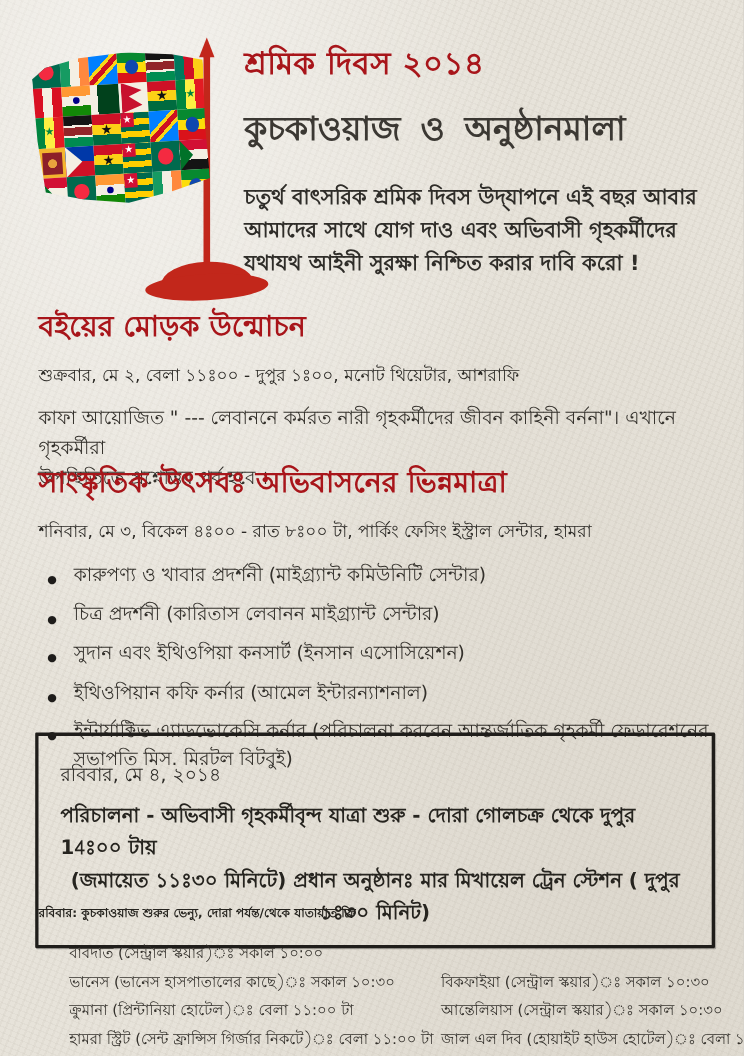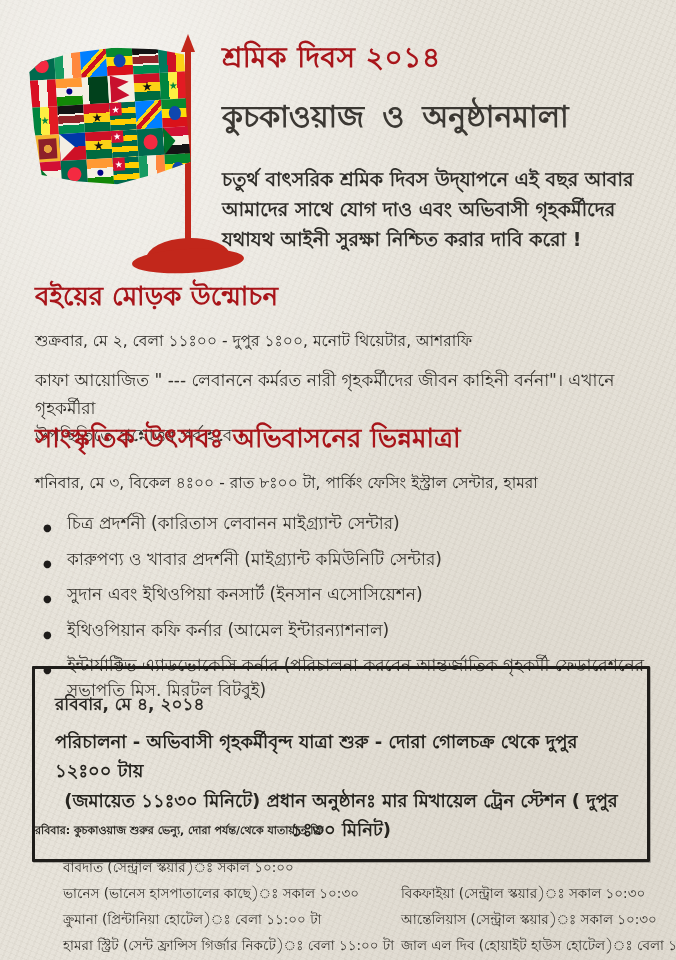--- a/index.html
+++ b/index.html
@@ -80,21 +80,21 @@
   .bullets{margin:14px 0 0 6px;padding:0;list-style:none;}
   .bullets li{position:relative;padding-left:26px;margin-bottom:10.5px;font-size:17px;line-height:25px;color:#33302b;}
   .bullets li::before{content:"●";position:absolute;left:2px;top:4px;font-size:10px;color:#1e1c1a;}
   .highlight-box{
     position:absolute;left:32px;top:666px;width:572px;
     border:3px solid #1f1d1a;border-radius:1px;
     padding:13px 20px 15px 20px;
     box-shadow:1px 1px 0 rgba(0,0,0,.25);
   }
   .box-heading{font-size:24px;font-weight:700;}
-  .box-date{margin-top:9px;font-size:17px;font-weight:700;color:#2b2925;}
+  .box-date{margin-top:9px;font-size:17px;font-weight:400;color:#2b2925;}
   .box-line{margin-top:8px;font-size:18px;line-height:29px;font-weight:700;color:#26241f;}
   .box-line2{margin-top:1px;font-size:18px;line-height:29px;font-weight:700;color:#26241f;text-align:center;}
   .footer{position:absolute;left:35px;top:822px;width:630px;}
   .footer-heading{font-size:11px;font-weight:700;color:#26241f;}
   .footer-cols{display:flex;margin-top:13px;}
   .fcol{font-size:13.5px;color:#33302b;}
   .fcol-left{width:338px;}
   .fcol-right{width:292px;padding-top:26px;}
   .fcol div{line-height:26px;white-space:nowrap;padding-left:28px;}
 </style>
@@ -160,31 +160,31 @@
     <div class="sec-body">
       <div>কাফা আয়োজিত " --- লেবাননে কর্মরত নারী  গৃহকর্মীদের জীবন কাহিনী বর্ননা"।  এখানে গৃহকর্মীরা</div>
       <div>উপস্থিতিতে প্রশ্নোত্তর পর্ব হবে  ।</div>
     </div>
   </div>
 
   <div class="section" style="top:418px">
     <div class="sec-heading red">সাংস্কৃতিক উৎসবঃ অভিবাসনের ভিন্নমাত্রা</div>
     <div class="sec-sub">শনিবার, মে ৩, বিকেল ৪ঃ০০ -  রাত ৮ঃ০০ টা, পার্কিং ফেসিং ইস্ট্রাল সেন্টার, হামরা</div>
     <ul class="bullets">
+      <li>কারুপণ্য  ও  খাবার প্রদর্শনী (মাইগ্র্যান্ট কমিউনিটি সেন্টার)</li>
       <li>চিত্র প্রদর্শনী (কারিতাস লেবানন মাইগ্র্যান্ট সেন্টার)</li>
-      <li>কারুপণ্য  ও  খাবার প্রদর্শনী (মাইগ্র্যান্ট কমিউনিটি সেন্টার)</li>
       <li>সুদান এবং ইথিওপিয়া কনসার্ট (ইনসান এসোসিয়েশন)</li>
       <li>ইথিওপিয়ান কফি কর্নার (আমেল ইন্টারন্যাশনাল)</li>
       <li>ইন্টার্যাক্টিভ এ্যাডভোকেসি কর্নার (পরিচালনা  করবেন আন্তর্জাতিক গৃহকর্মী ফেডারেশনের সভাপতি মিস. মিরটল বিটবুই)</li>
     </ul>
   </div>
 
   <div class="highlight-box">
     <div class="box-date">রবিবার, মে ৪, ২০১৪</div>
-    <div class="box-line">পরিচালনা - অভিবাসী গৃহকর্মীবৃন্দ  যাত্রা শুরু - দোরা গোলচক্র থেকে দুপুর ১২ঃ০০ টায়</div>
+    <div class="box-line">পরিচালনা - অভিবাসী গৃহকর্মীবৃন্দ  যাত্রা শুরু - দোরা গোলচক্র থেকে দুপুর 14ঃ০০ টায়</div>
     <div class="box-line2">(জমায়েত ১১ঃ৩০ মিনিটে) প্রধান অনুষ্ঠানঃ মার মিখায়েল ট্রেন স্টেশন ( দুপুর ১ঃ৩০ মিনিট)</div>
   </div>
 
   <div class="footer">
     <div class="footer-heading">রবিবার: কুচকাওয়াজ শুরুর ভেন্যু, দোরা পর্যন্ত/থেকে যাতায়াত ফ্রি</div>
     <div class="footer-cols">
       <div class="fcol fcol-left">
         <div>বাবদাত  (সেন্ট্রাল স্কয়ার)ঃ  সকাল ১০:০০</div>
         <div>ভানেস (ভানেস হাসপাতালের কাছে)ঃ সকাল ১০:৩০</div>
         <div>ক্রুমানা (প্রিন্টানিয়া হোটেল)ঃ বেলা ১১:০০ টা</div>

